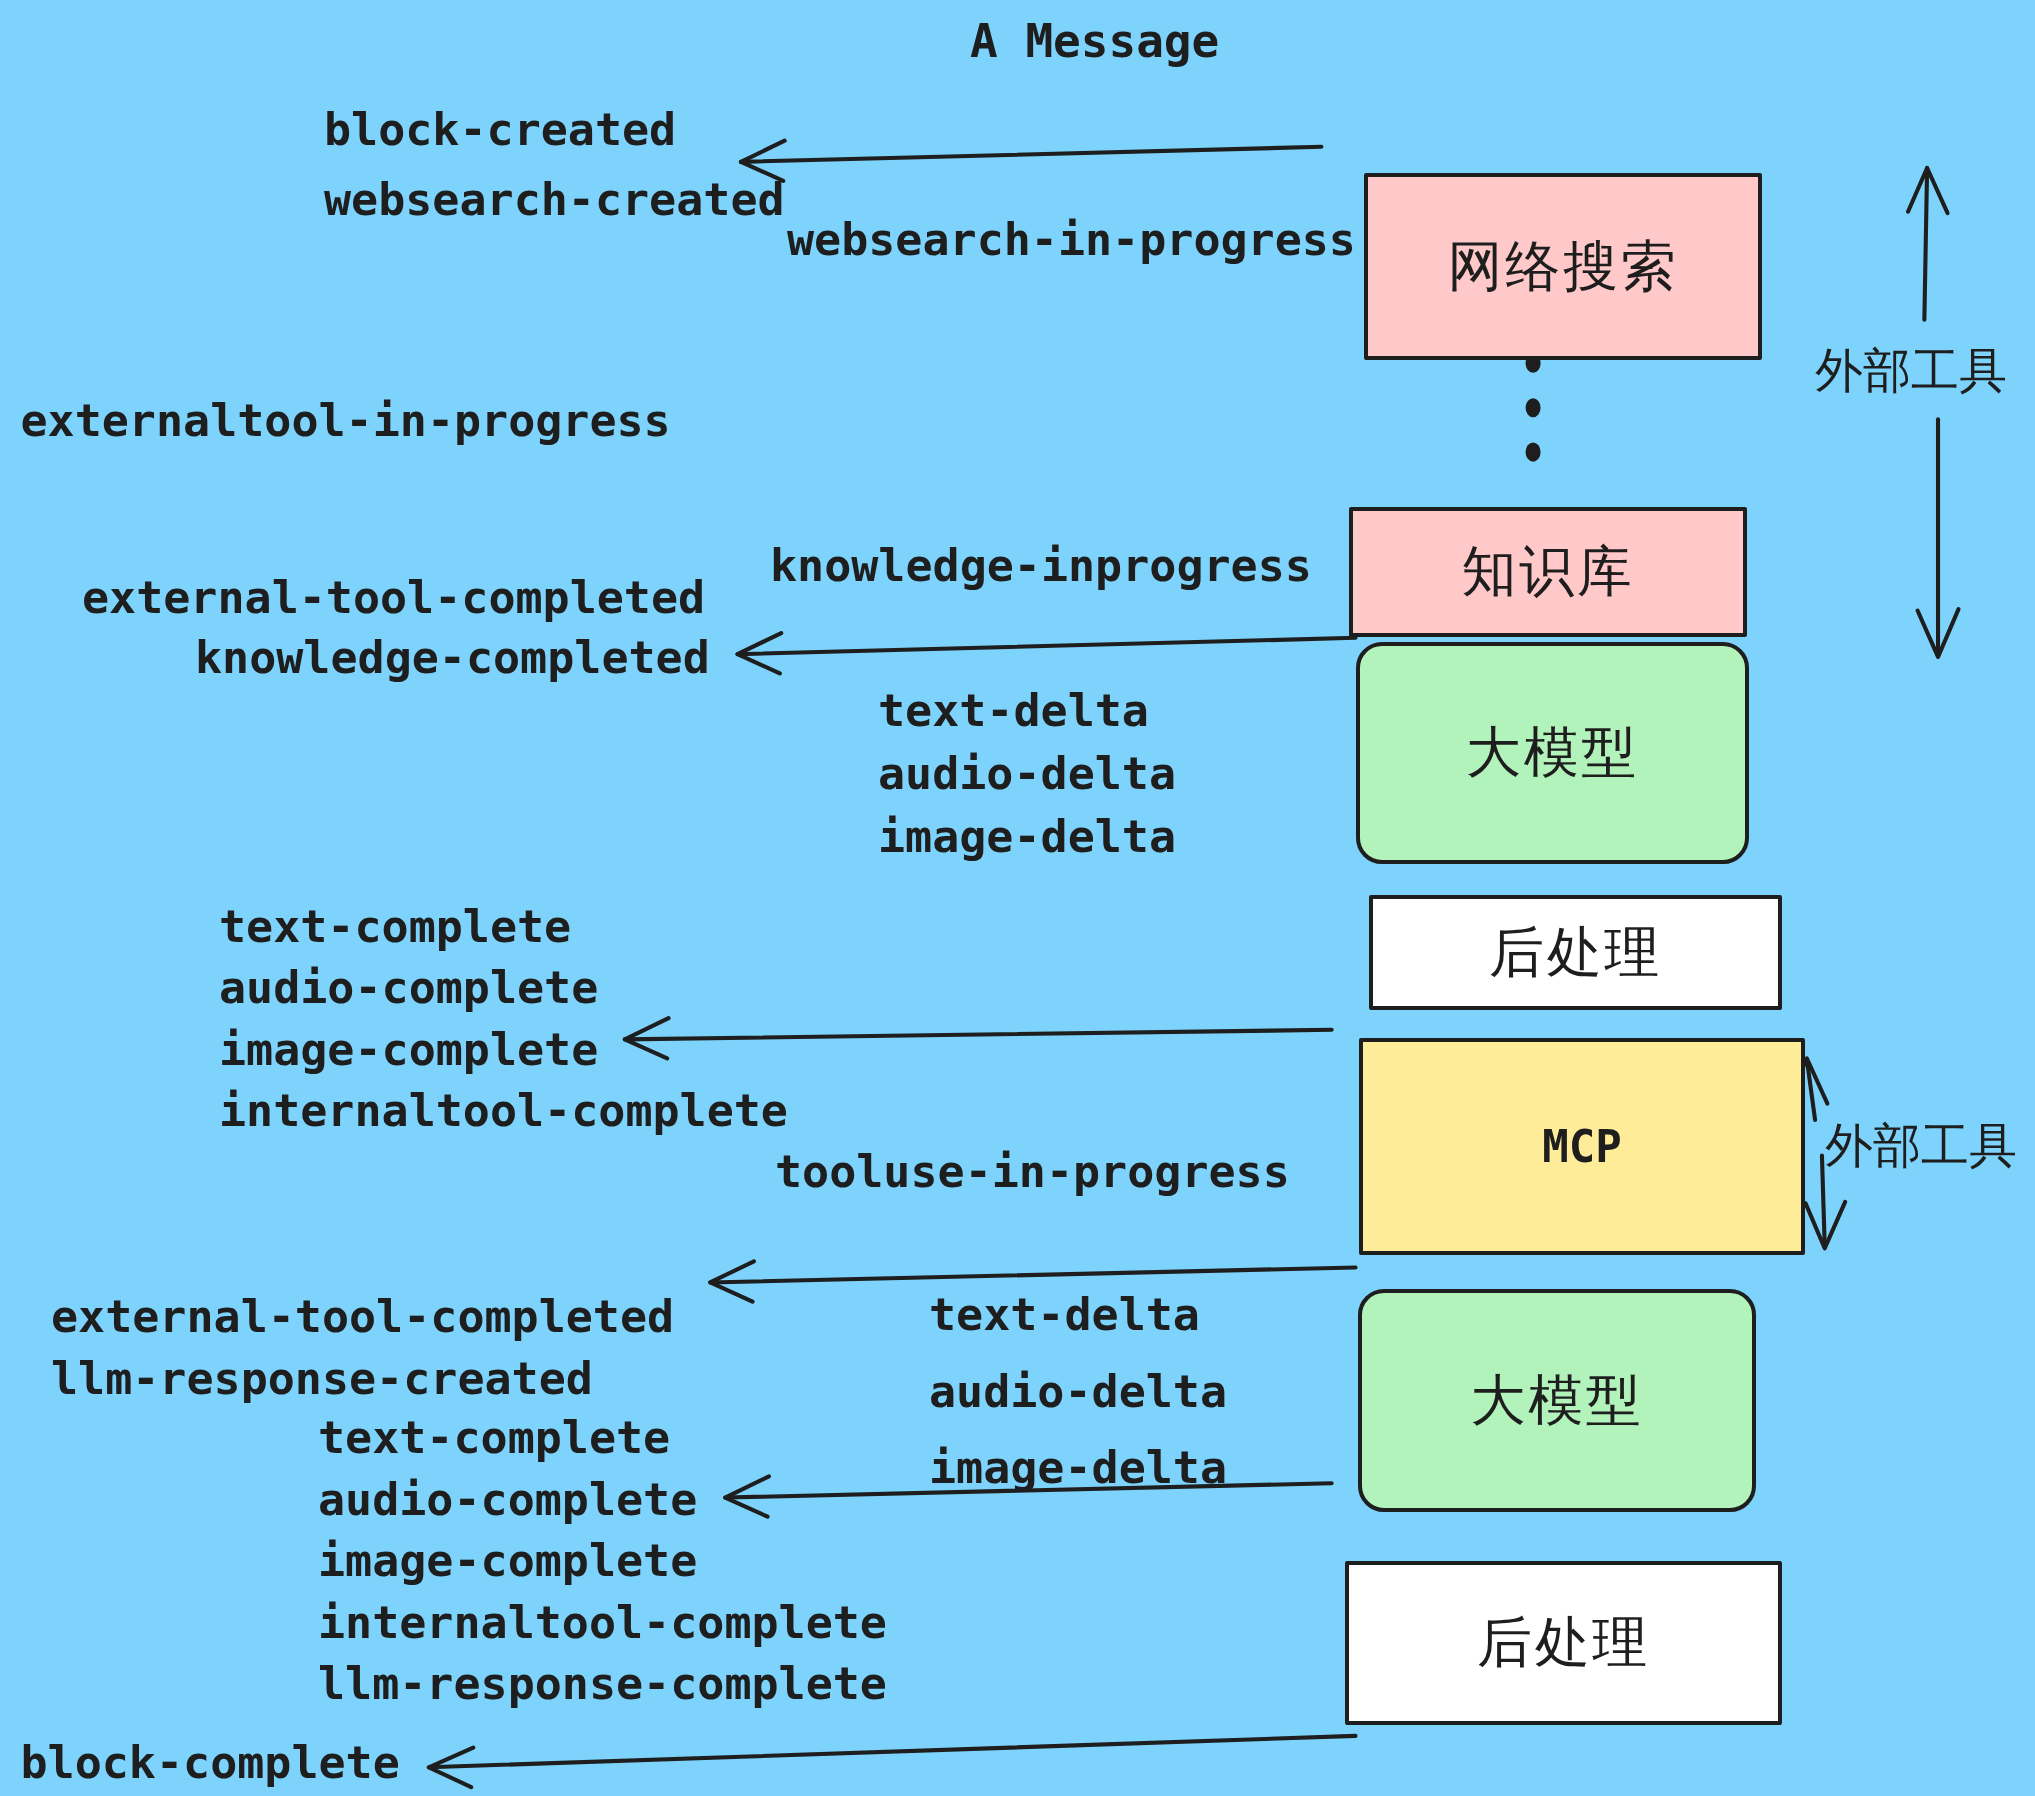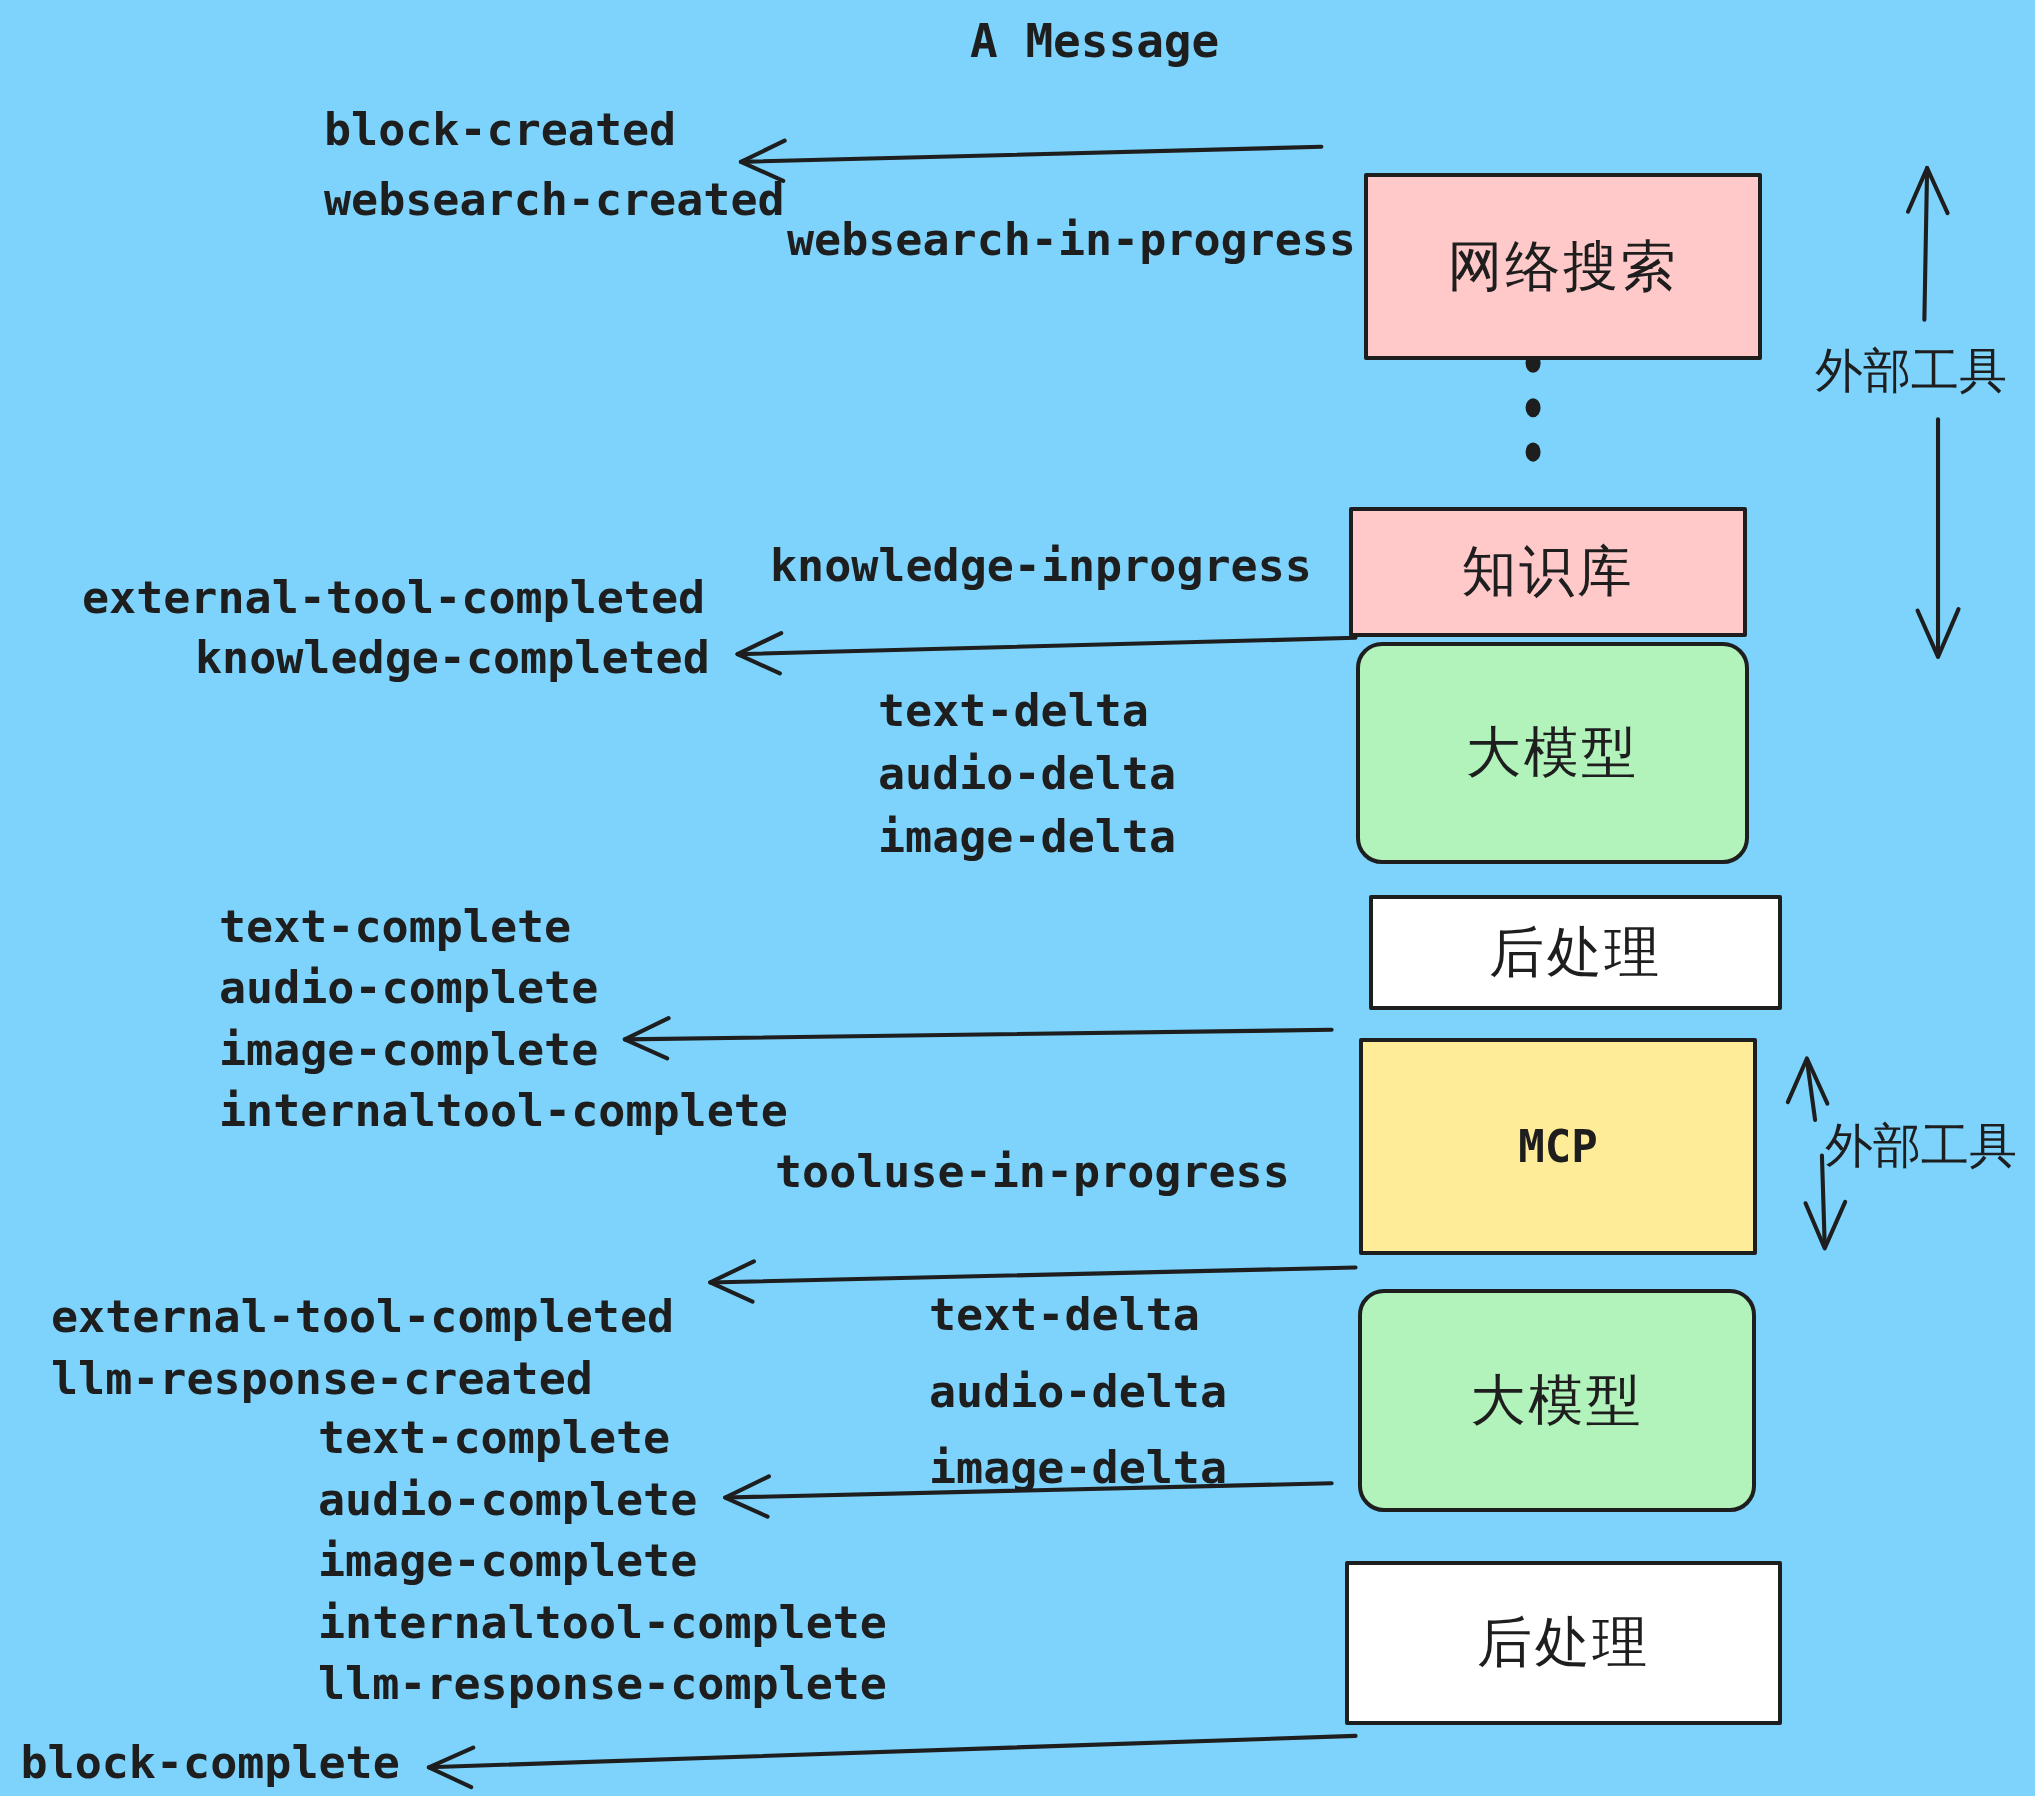--- a/index.html
+++ b/index.html
@@ -140,36 +140,37 @@
   </div>
   <div class="box fill-pink" style="left:1349px;top:507px;width:398px;height:130px;">
     <span class="cn">知识库</span>
   </div>
   <div class="box fill-green" style="left:1356px;top:642px;width:393px;height:222px;">
     <span class="cn">大模型</span>
   </div>
   <div class="box fill-white" style="left:1369px;top:895px;width:413px;height:115px;">
     <span class="cn">后处理</span>
   </div>
-  <div class="box fill-yellow" style="left:1359px;top:1038px;width:398px;height:217px;">
+  <div class="box fill-yellow" style="left:1359px;top:1038px;width:446px;height:217px;">
     <span class="mono">MCP</span>
   </div>
   <div class="box fill-green" style="left:1358px;top:1289px;width:398px;height:223px;">
     <span class="cn">大模型</span>
   </div>
   <div class="box fill-white" style="left:1345px;top:1561px;width:437px;height:164px;">
     <span class="cn">后处理</span>
   </div>
 
   <div class="side-label" style="left:1815px;top:339px;">外部工具</div>
   <div class="side-label" style="left:1825px;top:1114px;">外部工具</div>
 
   <div class="evt" style="left:324px;top:102px;">block-created</div>
   <div class="evt" style="left:324px;top:172px;">websearch-created</div>
   <div class="evt" style="left:787px;top:212px;">websearch-in-progress</div>
+  <div class="evt" style="left:20.5px;top:393px;">externaltool-in-progress</div>
   <div class="evt" style="left:770px;top:538px;">knowledge-inprogress</div>
   <div class="evt" style="left:82px;top:570px;">external-tool-completed</div>
   <div class="evt" style="left:195px;top:630px;">knowledge-completed</div>
 
   <div class="evt" style="left:878px;top:683px;">text-delta</div>
   <div class="evt" style="left:878px;top:746px;">audio-delta</div>
   <div class="evt" style="left:878px;top:809px;">image-delta</div>
 
   <div class="evt" style="left:219px;top:899px;">text-complete</div>
   <div class="evt" style="left:219px;top:960px;">audio-complete</div>

